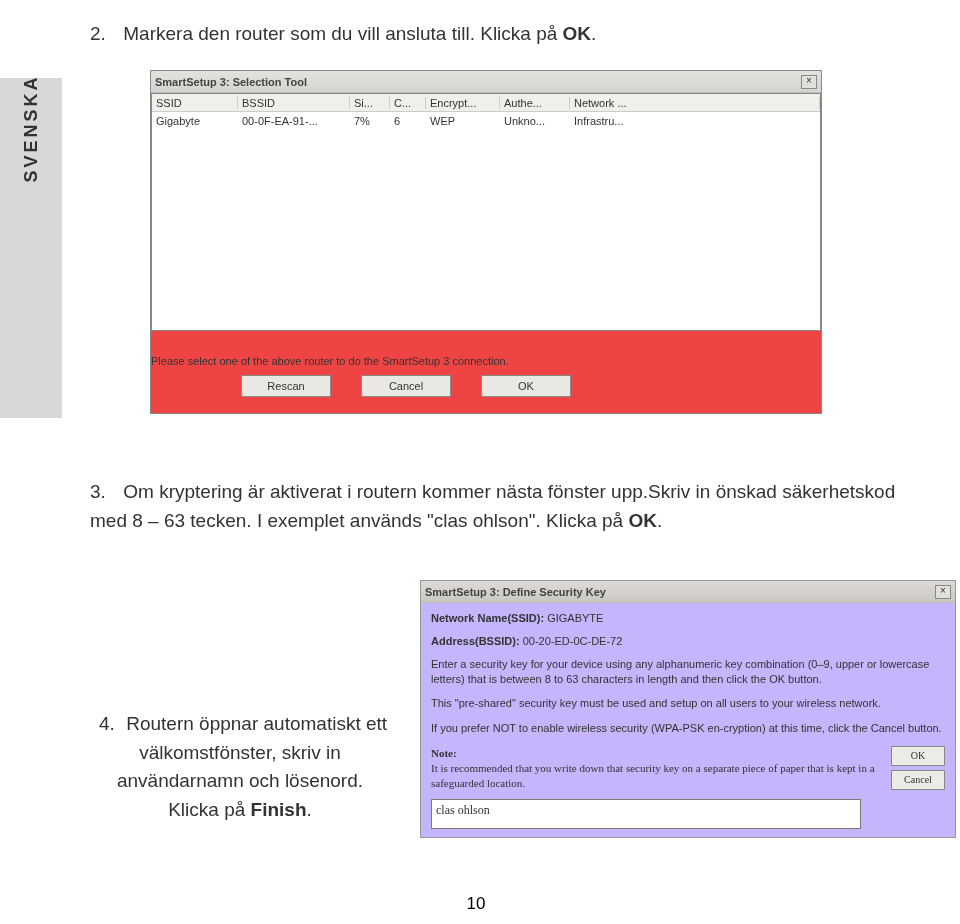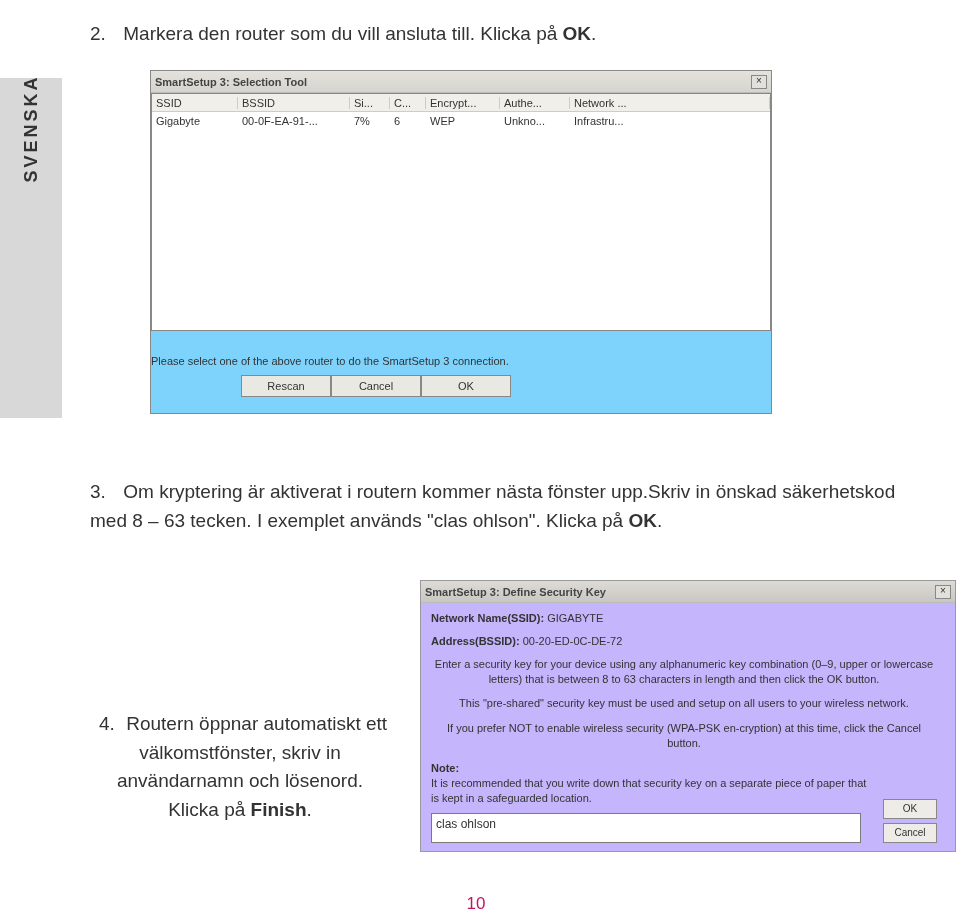--- a/index.html
+++ b/index.html
@@ -43,22 +43,22 @@
     margin-bottom: 10px;
   }
   .step-num { display: inline-block; width: 28px; }
   .bold { font-weight: bold; }
 
   
   .win1 {
     position: absolute;
     left: 150px;
     top: 70px;
-    width: 622px;
-    background: #7dd3fc;
+    width: 672px;
+    background: #ef4444;
     border: 1px solid #888;
   }
   .titlebar {
     display: flex;
     align-items: center;
     justify-content: space-between;
     height: 22px;
     background: linear-gradient(#e4e2dd, #d6d4cf);
     padding: 0 4px;
     border-bottom: 1px solid #bbb;
@@ -112,20 +112,21 @@
   .c-net    { width: 80px; flex: 1; }
   .grid-empty { height: 200px; }
   .prompt {
     font-size: 11px;
     color: #333;
     margin-top: 24px;
     margin-bottom: 8px;
   }
   .btns {
     display: flex;
+    gap: 30px;
     padding-left: 90px;
     padding-bottom: 16px;
   }
   .btn {
     width: 90px;
     height: 22px;
     background: #eae8e3;
     border: 1px solid #888;
     font-size: 11px;
     text-align: center;
@@ -149,35 +150,36 @@
     left: 420px;
     top: 580px;
     width: 536px;
     background: #c4b5fd;
     border: 1px solid #999;
   }
   .win2 .titlebar {
     background: linear-gradient(#dedbd6, #c9c7c2);
   }
   .win2-body {
-    padding: 8px 18px 8px 10px;
+    padding: 8px 10px 8px 10px;
     font-size: 11px;
     color: #333;
     line-height: 1.35;
     border-radius: 22px;
   }
   .kv { margin-bottom: 8px; }
   .kv .k { font-weight: bold; }
-  .para { margin-bottom: 10px; text-align: center; }
+  .para { margin-bottom: 10px; }
   .note-label { font-weight: bold; }
   .win2-bottom {
     display: flex;
-    align-items: flex-end;
+    align-items: flex-start;
     gap: 8px;
     margin-top: 6px;
+    font-family: Liberation Serif, serif;
   }
   .note-text { flex: 1; }
   .side-btns {
     display: flex;
     flex-direction: column;
     gap: 4px;
   }
   .side-btns .sbtn {
     width: 54px;
     height: 20px;
@@ -210,21 +212,21 @@
     text-align: center;
   }
 
   .pagenum {
     position: absolute;
     left: 0;
     right: 8px;
     bottom: 10px;
     text-align: center;
     font-size: 17px;
-    color: #be185d;
+    color: #000000;
   }
 </style>
 </head>
 <body>
 
 <div class="sidebar-tab">
   <div class="sidebar-label">SVENSKA</div>
 </div>
 
 <div class="content">

